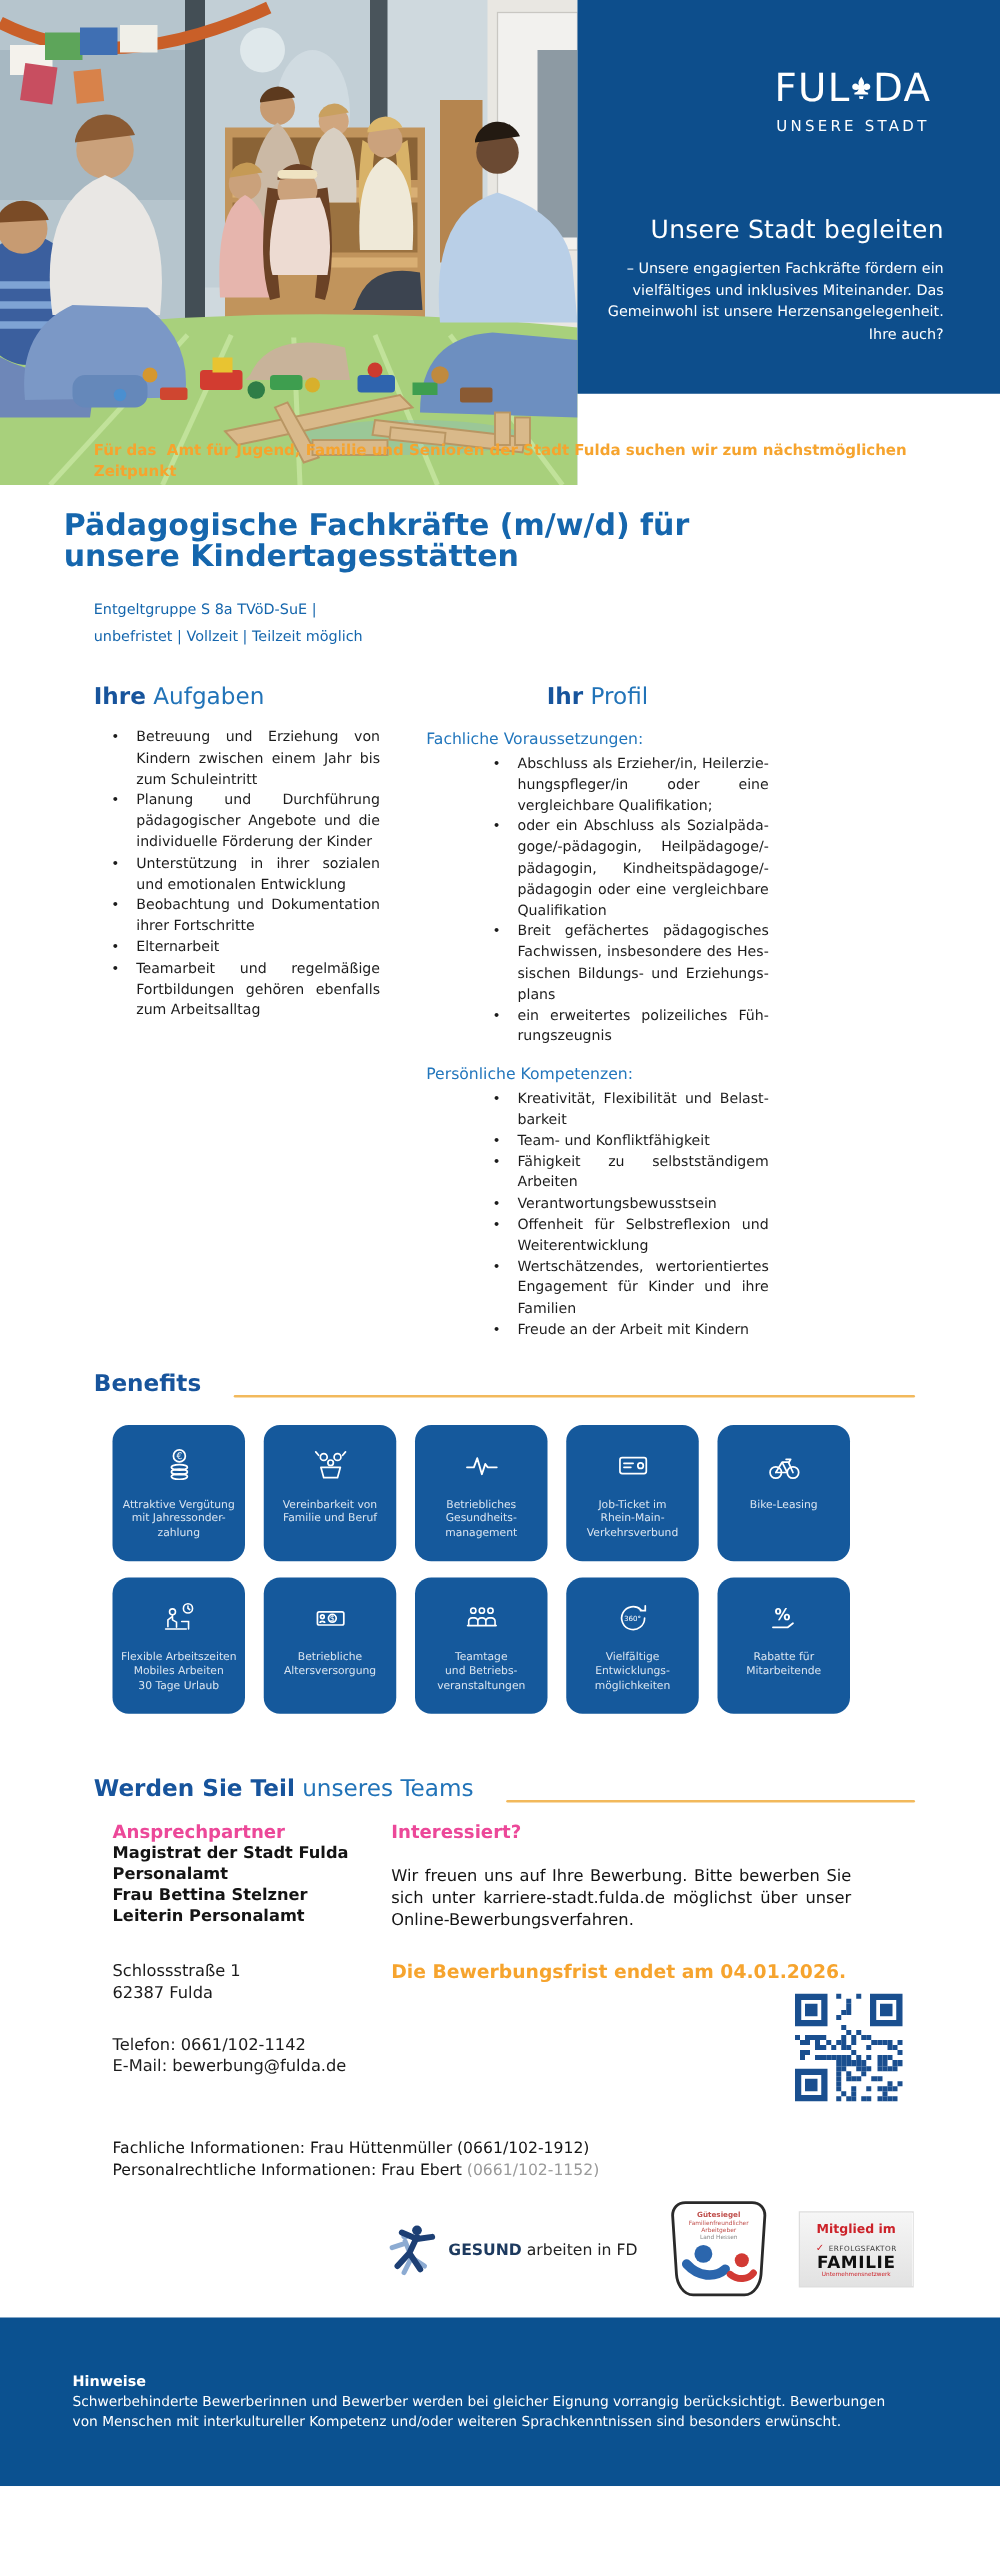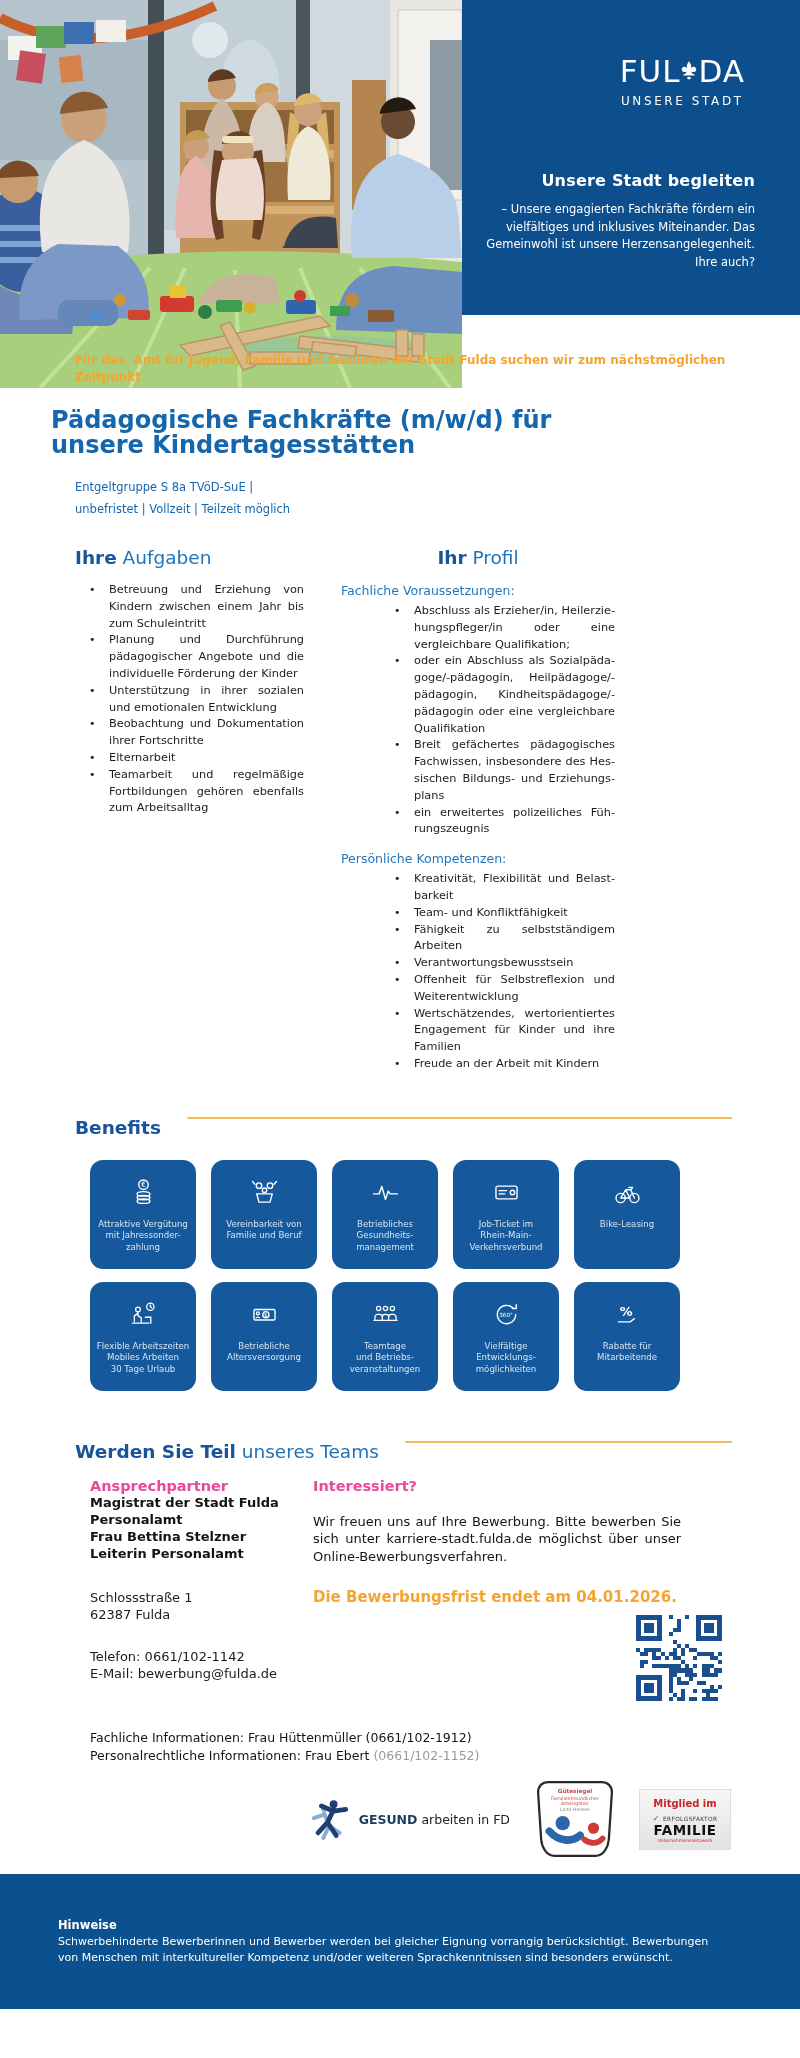--- a/index.html
+++ b/index.html
@@ -19,21 +19,21 @@
 
   
   .hero{display:flex;height:315px}
   .hero-photo{width:462px;height:388px;flex:none;overflow:hidden;background:#cfd9de}
   .hero-panel{flex:1;background:var(--blue);color:#fff;text-align:right;padding:56px 45px 0 18px}
   .logo-block{margin-right:10px;display:inline-block;text-align:center}
   .logo-word{font-size:31px;letter-spacing:1px;display:flex;justify-content:flex-end;align-items:center;line-height:1;font-weight:normal}
   .logo-word .fleur{height:27px;width:20px;margin:0 -1px 2px -1px}
   .logo-sub{font-size:12px;letter-spacing:2.6px;margin-top:7px}
   .claim{margin-top:62px}
-  .claim h2{font-size:16px;font-weight:bold;letter-spacing:.2px}
+  .claim h2{font-size:20px;font-weight:normal;letter-spacing:.2px}
   .claim p{font-size:11.5px;line-height:17.5px;margin-top:11px}
 
   
   .eyebrow{margin:37px 60px 0 75px;max-width:665px;color:var(--orange);font-weight:bold;font-size:12px;line-height:17px}
   h1.jobtitle{margin:22px 60px 0 51px;max-width:560px;color:#1566ad;font-size:24px;line-height:25px;font-weight:bold}
   .conditions{margin:18px 0 0 75px;color:#1566ad;font-size:11.5px;line-height:22px}
 
   
   .cols{display:flex;margin:26px 60px 0 75px}
   .col-left{width:229px}
@@ -42,21 +42,21 @@
   h3.sec .b1{color:var(--head-dark);font-weight:bold}
   h3.sec .b2{color:var(--head-light);font-weight:normal}
   .col-right h3.sec{text-align:center}
   ul.bullets{list-style:none;margin-top:12px;padding-left:9px}
   .col-right ul.bullets{padding-left:48px;margin-top:5px}
   ul.bullets li{position:relative;padding-left:25px;font-size:11.3px;line-height:16.8px;text-align:justify;color:var(--ink)}
   ul.bullets li::before{content:"\2022";position:absolute;left:5px;top:0;font-size:11px}
   .subhead{color:var(--sub-blue);font-size:12.5px;margin-top:13px}
 
   
-  .rule-head{display:flex;align-items:flex-start;margin:44px 68px 0 75px}
+  .rule-head{display:flex;align-items:flex-end;margin:24px 68px 0 75px}
   .rule-head h3{font-size:18.5px;white-space:nowrap}
   .rule-head .b1{color:var(--head-dark);font-weight:bold}
   .rule-head .b2{color:var(--head-light);font-weight:normal}
   .orange-line{flex:1;height:2px;background:var(--orange-line);margin-left:26px;border-radius:1px}
   .tiles{display:grid;grid-template-columns:repeat(5,106px);gap:13px 15px;margin:22px 0 0 90px}
   .tile{height:109px;background:var(--tile-blue);border-radius:13px;display:flex;flex-direction:column;align-items:center;padding-top:12px}
   .t-icon{height:42px;display:flex;align-items:center;justify-content:center}
   .t-icon svg{width:33px;height:33px;display:block}
   .t-label{margin-top:5px;font-size:8.6px;line-height:11.5px;color:#d9e4f0;text-align:center}
 

